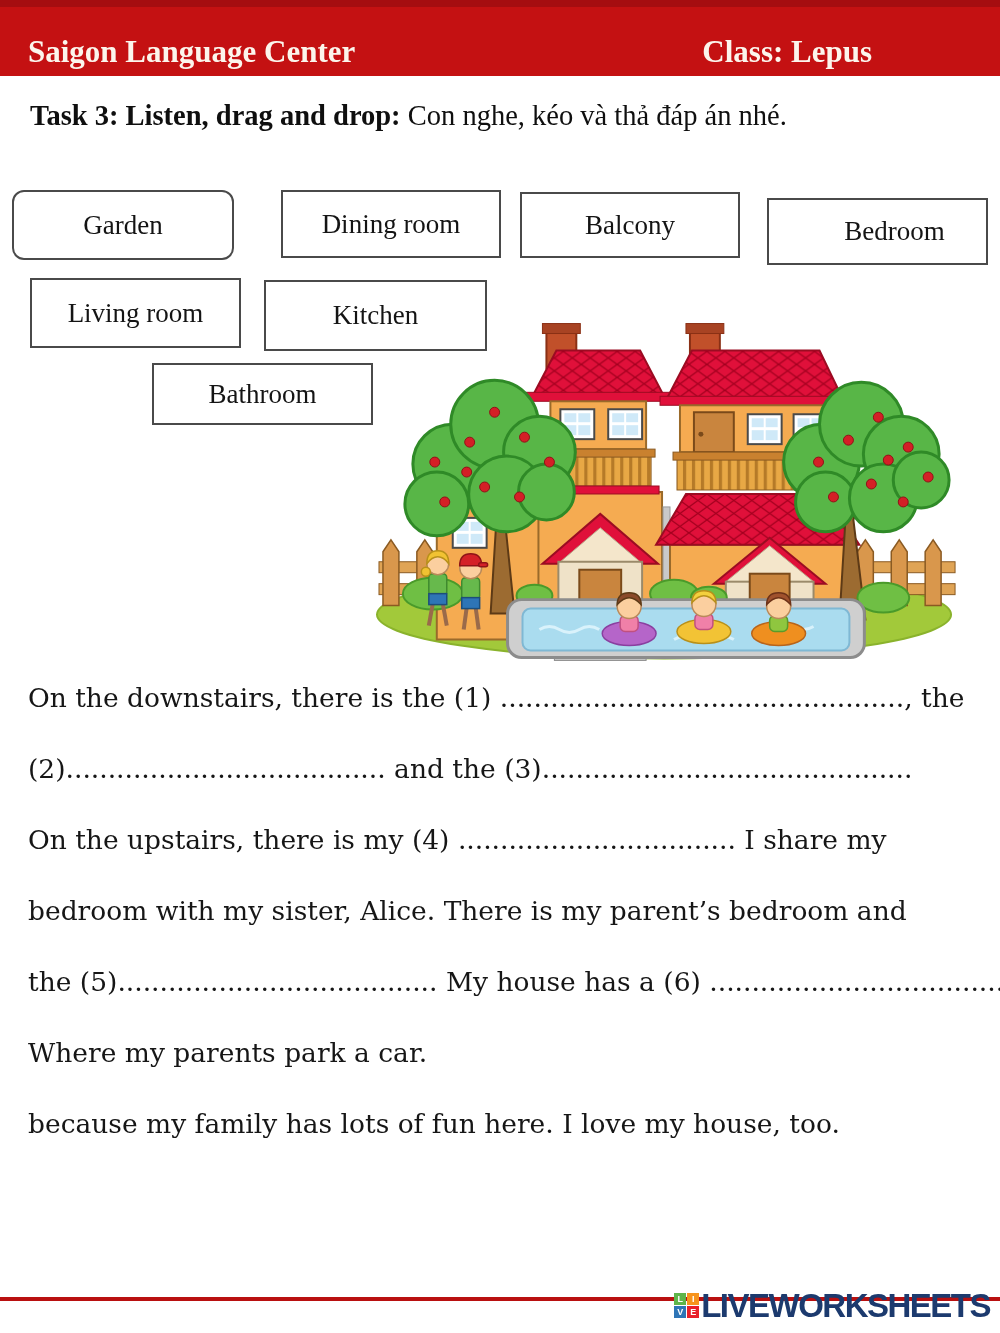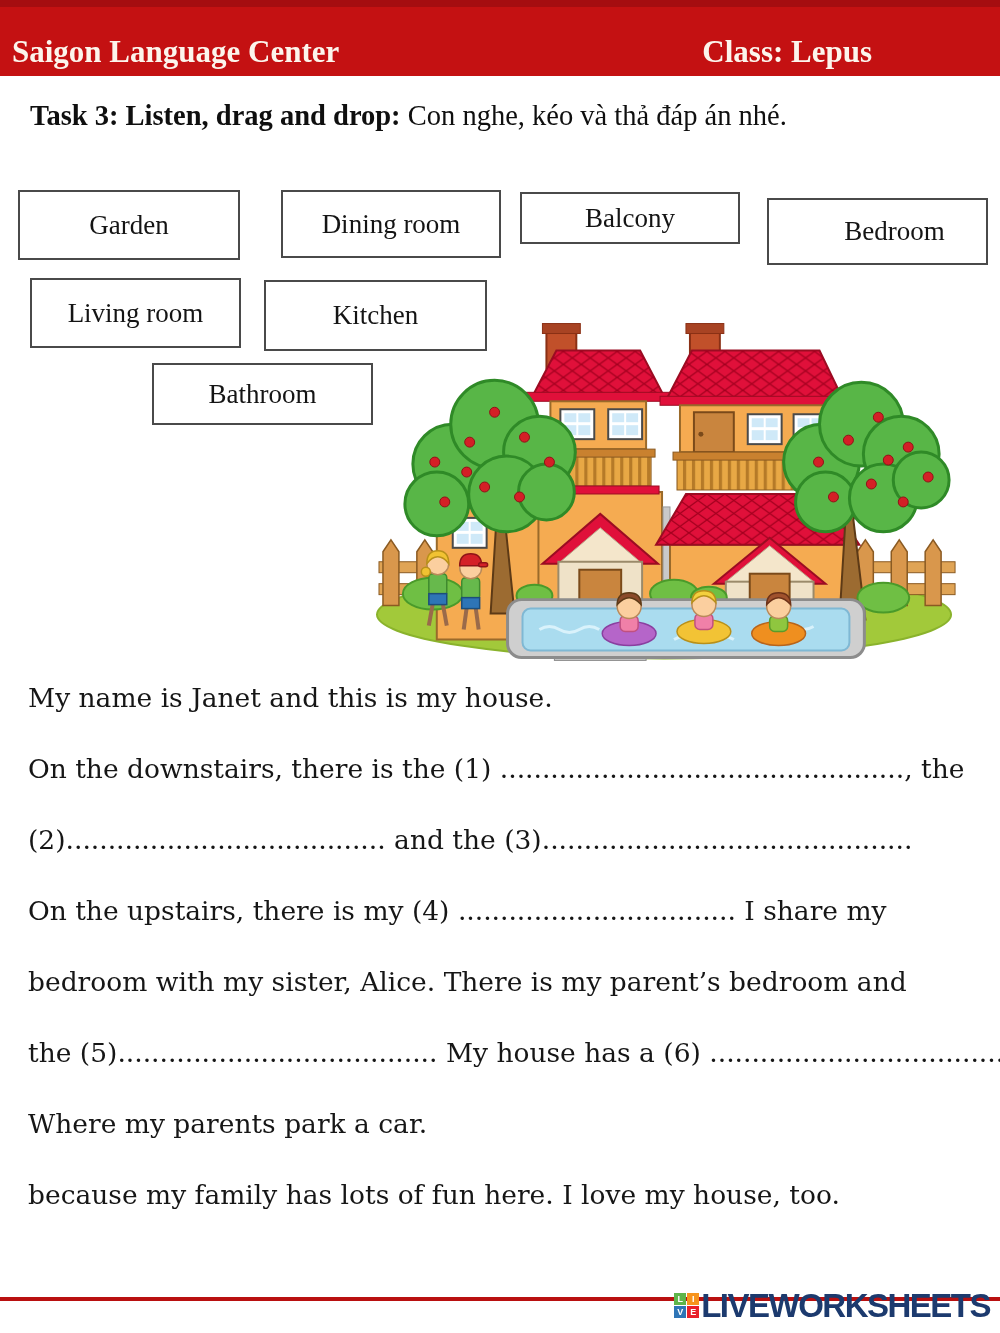--- a/index.html
+++ b/index.html
@@ -3,34 +3,34 @@
 <meta charset="utf-8">
 <style>
   html,body{margin:0;padding:0;background:#e8e8e8;}
   .page{position:relative;width:1000px;height:1333px;background:#ffffff;
         font-family:"Liberation Serif",serif;overflow:hidden;margin:0 auto;}
 
   
   .header{position:absolute;left:0;top:0;width:1000px;height:76px;background:#c41112;
           border-top:7px solid #a50d10;box-sizing:border-box;
           display:flex;justify-content:space-between;align-items:flex-end;
-          padding:0 128px 9px 12px;}
+          padding:0 128px 9px 28px;}
   .header .h-text{color:#fcf5ec;font-weight:bold;font-size:31px;line-height:1;}
 
   
   .task{position:absolute;left:30px;top:100px;font-size:28.5px;color:#0f0f0f;white-space:pre;}
   .task .bold{font-weight:bold;}
 
   
   .word-card{position:absolute;border:2px solid #4a4a4a;background:#fff;box-sizing:border-box;
              display:flex;align-items:center;justify-content:center;
              font-size:27px;color:#141414;cursor:grab;}
-  .wc0{left:18px;top:190px;width:222px;height:70px;}
+  .wc0{left:12px;top:190px;width:222px;height:70px;border-radius:12px;}
   .wc1{left:281px;top:190px;width:220px;height:68px;}
-  .wc2{left:520px;top:192px;width:220px;height:52px;}
+  .wc2{left:520px;top:192px;width:220px;height:66px;}
   .wc3{left:767px;top:198px;width:221px;height:67px;padding-left:34px;}
   .wc4{left:30px;top:278px;width:211px;height:70px;}
   .wc5{left:264px;top:280px;width:223px;height:71px;}
   .wc6{left:152px;top:363px;width:221px;height:62px;}
 
   
   .illustration{position:absolute;left:375px;top:312px;width:598px;height:350px;}
 
   
   .story{position:absolute;left:28px;top:662px;width:952px;
@@ -257,21 +257,20 @@
       <circle cx="330" cy="293" r="12" fill="#fbcf9f" stroke="#b98a5a"></circle>
       <path d="M318 291 Q318 279 330 279 Q342 279 342 291 Q336 284 330 284 Q324 284 318 291 Z" fill="#f3d03e" stroke="#b8901a"></path>
       <ellipse cx="405" cy="322" rx="27" ry="12" fill="#ef8f1f" stroke="#b8641a"></ellipse>
       <rect x="396" y="304" width="18" height="16" rx="5" fill="#8fc63f" stroke="#5a9a2a"></rect>
       <circle cx="405" cy="295" r="12" fill="#fbcf9f" stroke="#b98a5a"></circle>
       <path d="M393 293 Q393 281 405 281 Q417 281 417 293 Q411 286 405 286 Q399 286 393 293 Z" fill="#a0522d" stroke="#6d3218"></path>
     </g>
   </svg>
 
   <div class="story" id="story">
-      <div class="story-line"><span>My name is Janet and this is my house.</span></div>
       <div class="story-line"><span>On the downstairs, there is the (1) </span><span>................................................</span><span>, the</span></div>
       <div class="story-line"><span>(2)</span><span>......................................</span><span> and the (3)</span><span>............................................</span></div>
       <div class="story-line"><span>On the upstairs, there is my (4) </span><span>.................................</span><span> I share my</span></div>
       <div class="story-line"><span>bedroom with my sister, Alice. There is my parent’s bedroom and</span></div>
       <div class="story-line"><span>the (5)</span><span>......................................</span><span> My house has a (6) </span><span>....................................</span></div>
       <div class="story-line"><span>Where my parents park a car.</span></div>
       <div class="story-line"><span>because my family has lots of fun here. I love my house, too.</span></div>
     </div>
 
   <div class="footer-rule"></div>

